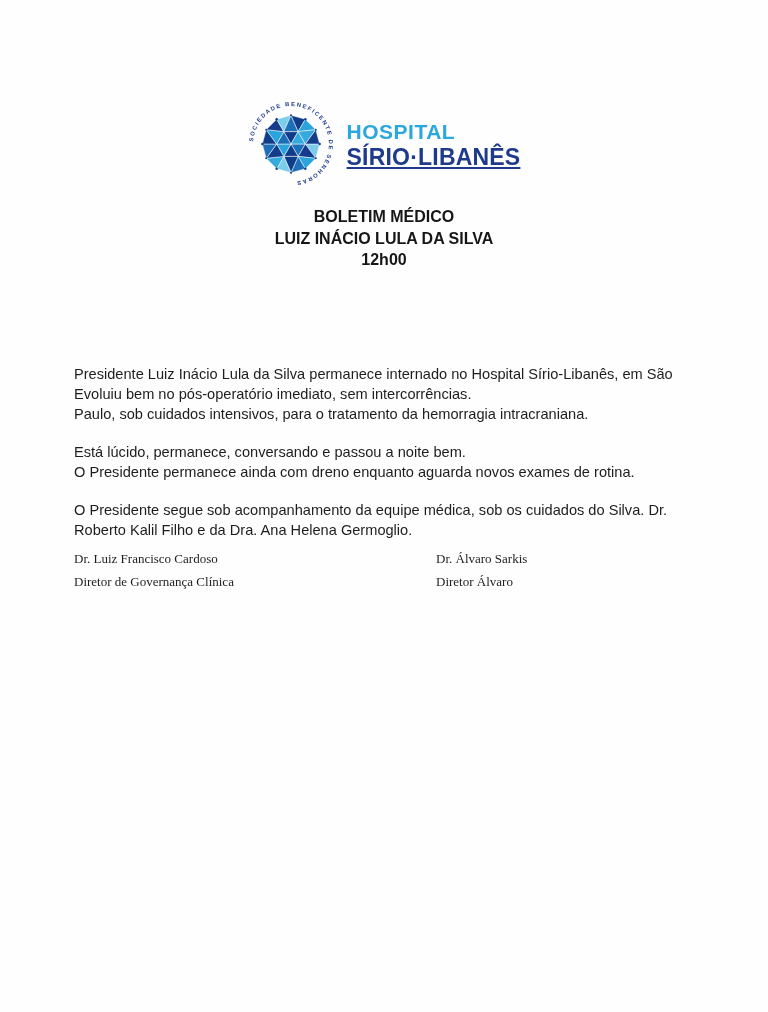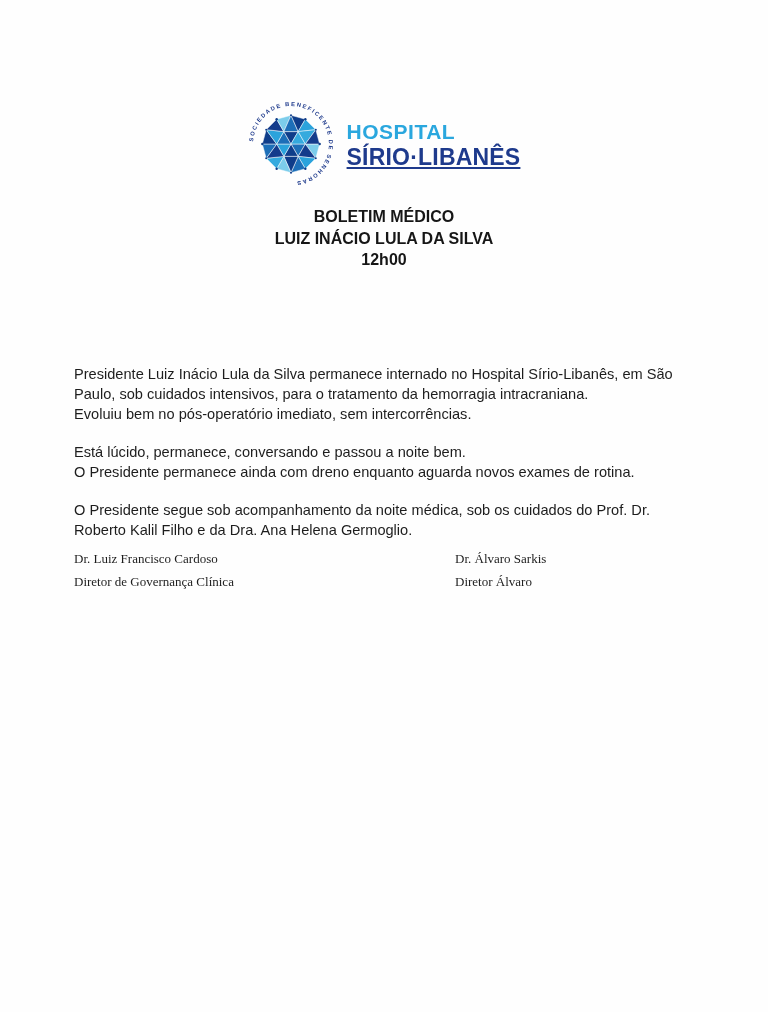--- a/index.html
+++ b/index.html
@@ -81,21 +81,21 @@
   
   .signature {
     position: absolute;
     top: 547px;
     font-size: 13px;
     color: #1d1d1d;
     line-height: 23px;
     font-family: Liberation Serif, serif;
   }
   .signature-left  { left: 74px; }
-  .signature-right { left: 455px; }
+  .signature-right { left: 436px; }
 </style>
 </head>
 <body>
 
 <div class="page">
 
   <div class="logo-row">
     <svg class="emblem" viewBox="0 0 120 120" aria-hidden="true">
 
       <g stroke="#ffffff" stroke-width="0.7">
@@ -161,29 +161,29 @@
 
   <div class="title-block">
     <div class="line">BOLETIM MÉDICO</div>
     <div class="line">LUIZ INÁCIO LULA DA SILVA</div>
     <div class="line">12h00</div>
   </div>
 
   <div class="body-text">
     <div class="paragraph">
       <div class="line">Presidente Luiz Inácio Lula da Silva permanece internado no Hospital Sírio-Libanês, em São</div>
+      <div class="line">Evoluiu bem no pós-operatório imediato, sem intercorrências.</div>
       <div class="line">Paulo, sob cuidados intensivos, para o tratamento da hemorragia intracraniana.</div>
-      <div class="line">Evoluiu bem no pós-operatório imediato, sem intercorrências.</div>
     </div>
     <div class="paragraph">
       <div class="line">Está lúcido, permanece, conversando e passou a noite bem.</div>
       <div class="line">O Presidente permanece ainda com dreno enquanto aguarda novos exames de rotina.</div>
     </div>
     <div class="paragraph">
-      <div class="line">O Presidente segue sob acompanhamento da noite médica, sob os cuidados do Prof. Dr.</div>
+      <div class="line">O Presidente segue sob acompanhamento da equipe médica, sob os cuidados do Silva. Dr.</div>
       <div class="line">Roberto Kalil Filho e da Dra. Ana Helena Germoglio.</div>
     </div>
   </div>
 
   <div class="signature signature-left">
     <div class="line">Dr. Luiz Francisco Cardoso</div>
     <div class="line">Diretor de Governança Clínica</div>
   </div>
   <div class="signature signature-right">
     <div class="line">Dr. Álvaro Sarkis</div>

